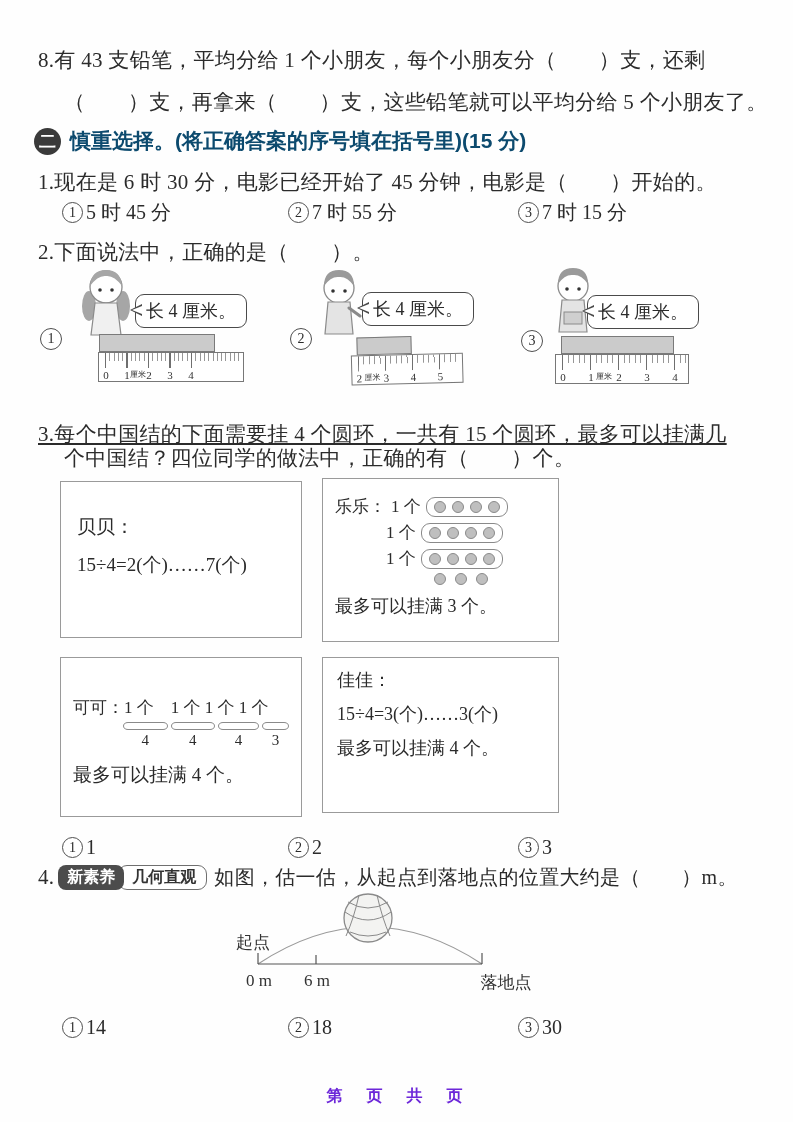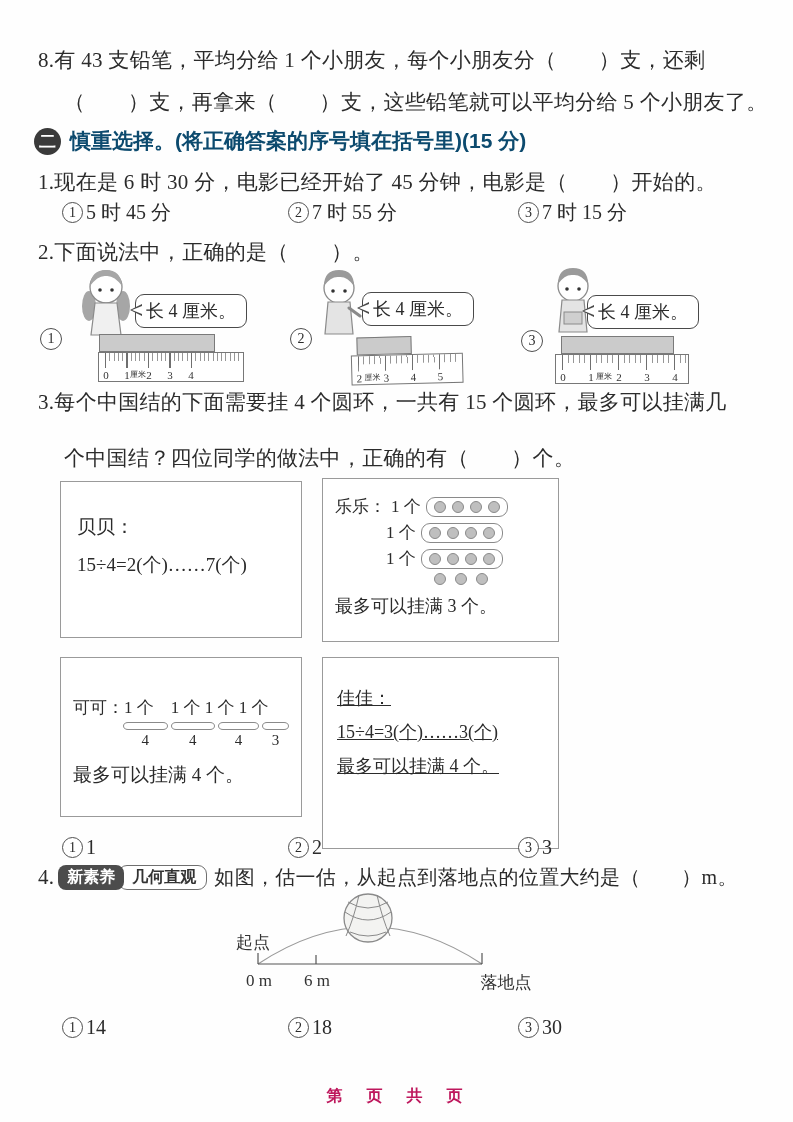--- a/index.html
+++ b/index.html
@@ -43,21 +43,21 @@
   .brow{display:flex;gap:3px;align-items:flex-end;}
   .nrow{display:flex;gap:3px;font-size:15px;margin-top:2px;}
   .nrow span{text-align:center;}
   
   .q4line{display:flex;align-items:center;}
   .badge-dark{position:relative;z-index:2;background:#4c4c4c;color:#fff;border-radius:8px;
         padding:2px 9px;font-family:"Liberation Sans",sans-serif;font-weight:bold;font-size:16px;}
   .badge-outline{background:#fff;border:1.5px solid #6f6f6f;border-radius:9px;padding:1px 10px 1px 13px;
         margin-left:-6px;font-family:"Liberation Sans",sans-serif;font-weight:bold;font-size:16px;color:#333;}
   .footer{position:absolute;left:0;right:0;text-align:center;font-family:"Liberation Sans",sans-serif;
-        font-weight:bold;font-size:16px;letter-spacing:4px;color:#be185d;}
+        font-weight:bold;font-size:16px;letter-spacing:4px;color:#6d28d9;}
 </style>
 </head>
 <body>
 
 <div id="page">
 
   <div class="abs qline" style="left:38px;top:46px;">8.有 43 支铅笔，平均分给 1 个小朋友，每个小朋友分（　　）支，还剩</div>
   <div class="abs qline" style="left:64px;top:88px;">（　　）支，再拿来（　　）支，这些铅笔就可以平均分给 5 个小朋友了。</div>
 
   <div class="abs sec" style="left:34px;top:127px;">
@@ -158,21 +158,21 @@
         <span class="rlabel" style="left:7px;">0</span>
         <span class="rlabel" style="left:35px;">1</span>
         <span class="rlabel cm" style="left:48px;">厘米</span>
         <span class="rlabel" style="left:63px;">2</span>
         <span class="rlabel" style="left:91px;">3</span>
         <span class="rlabel" style="left:119px;">4</span>
       </div>
     </div>
   </div>
 
-  <div class="abs qline" style="left:38px;top:388px;">3.每个中国结的下面需要挂 4 个圆环，一共有 15 个圆环，最多可以挂满几</div>
+  <div class="abs qline" style="left:38px;top:420px;text-decoration:underline;">3.每个中国结的下面需要挂 4 个圆环，一共有 15 个圆环，最多可以挂满几</div>
   <div class="abs qline" style="left:64px;top:444px;">个中国结？四位同学的做法中，正确的有（　　）个。</div>
 
   <div class="sbox" style="left:60px;top:481px;width:242px;height:157px;padding:32px 16px 0;">
     <div class="ln" style="margin-bottom:12px;">贝贝：</div>
     <div class="ln" style="margin-bottom:13px;">15÷4=2(个)……7(个)</div>
   </div>
 
   <div class="sbox" style="left:322px;top:478px;width:237px;height:164px;padding:16px 12px 0;">
     <div class="lele-row">
       <span>乐乐：</span>
@@ -222,21 +222,21 @@
     </div>
     <div class="nrow" style="margin-left:50px;">
       <span style="width:46px;">4</span>
       <span style="width:46px;">4</span>
       <span style="width:42px;">4</span>
       <span style="width:28px;">3</span>
     </div>
     <div class="ln" style="margin-top:13px;">最多可以挂满 4 个。</div>
   </div>
 
-  <div class="sbox" style="left:322px;top:657px;width:237px;height:192px;padding:28px 14px 0;font-size:18px;text-decoration:underline;">
+  <div class="sbox" style="left:322px;top:657px;width:237px;height:156px;padding:10px 14px 0;font-size:18px;">
     <div class="ln" style="margin-bottom:10px;">佳佳：</div>
     <div class="ln" style="margin-bottom:10px;">15÷4=3(个)……3(个)</div>
     <div class="ln">最多可以挂满 4 个。</div>
   </div>
 
   <div class="abs opt" style="left:62px;top:836px;">
     <span class="cnum">1</span>
     <span>1</span>
   </div>
   <div class="abs opt" style="left:288px;top:836px;">

